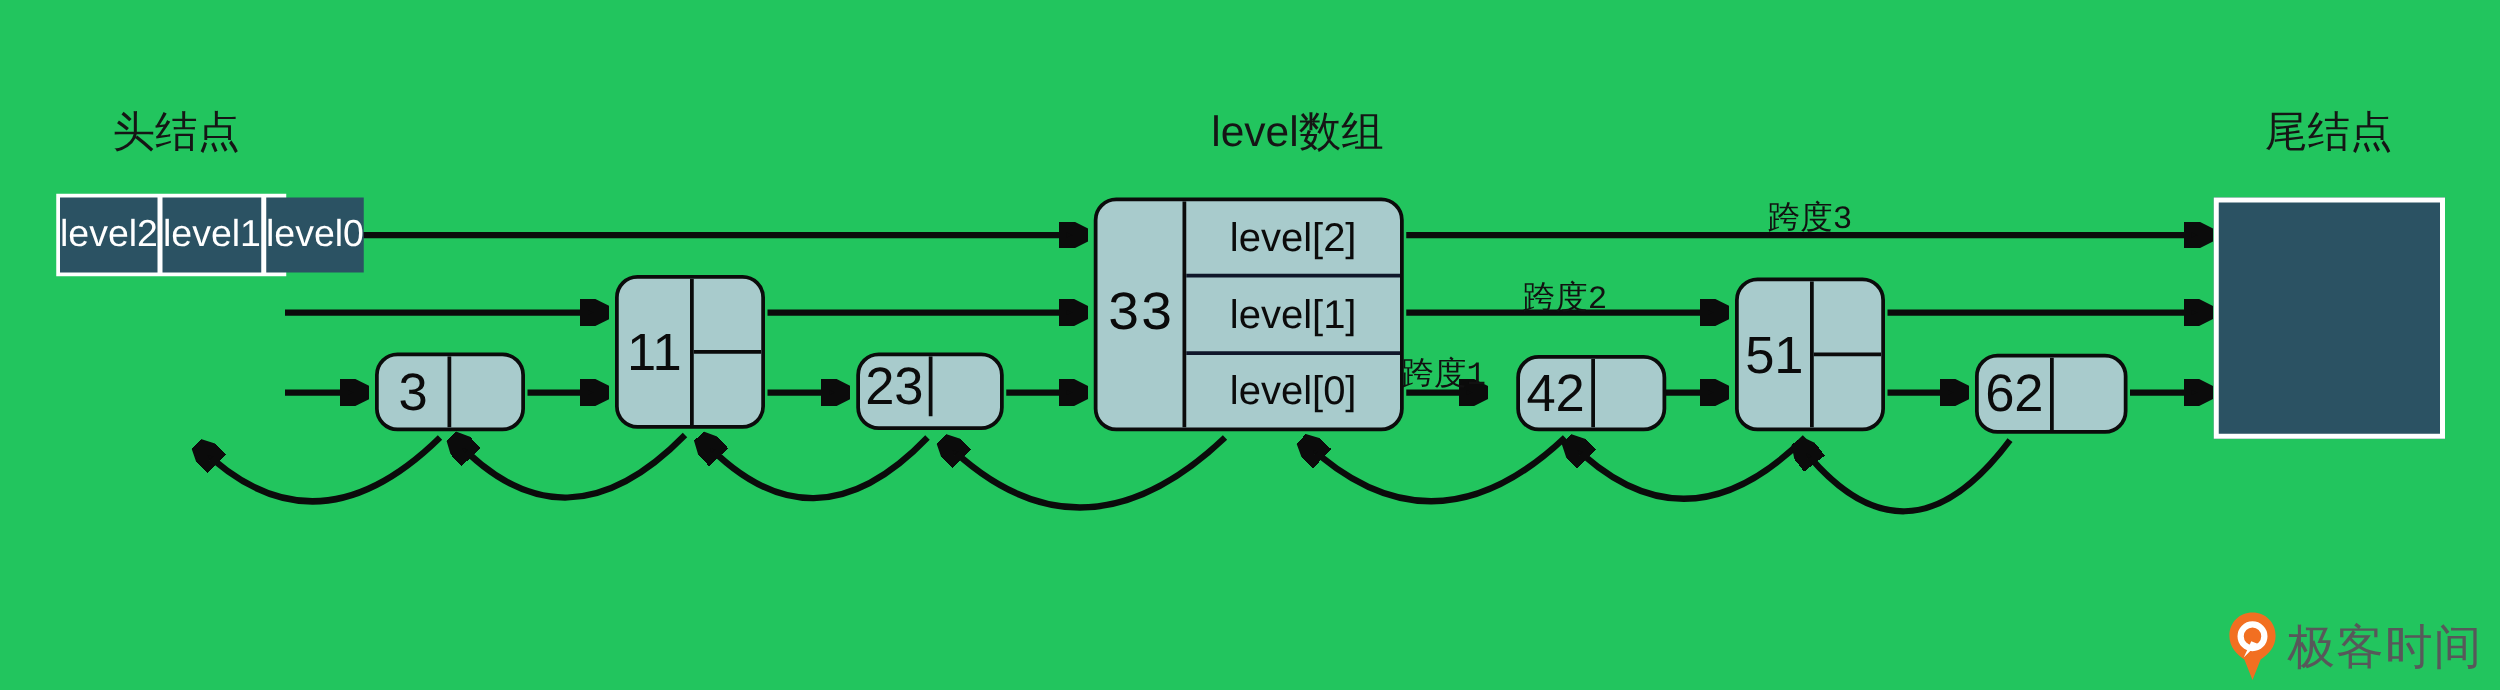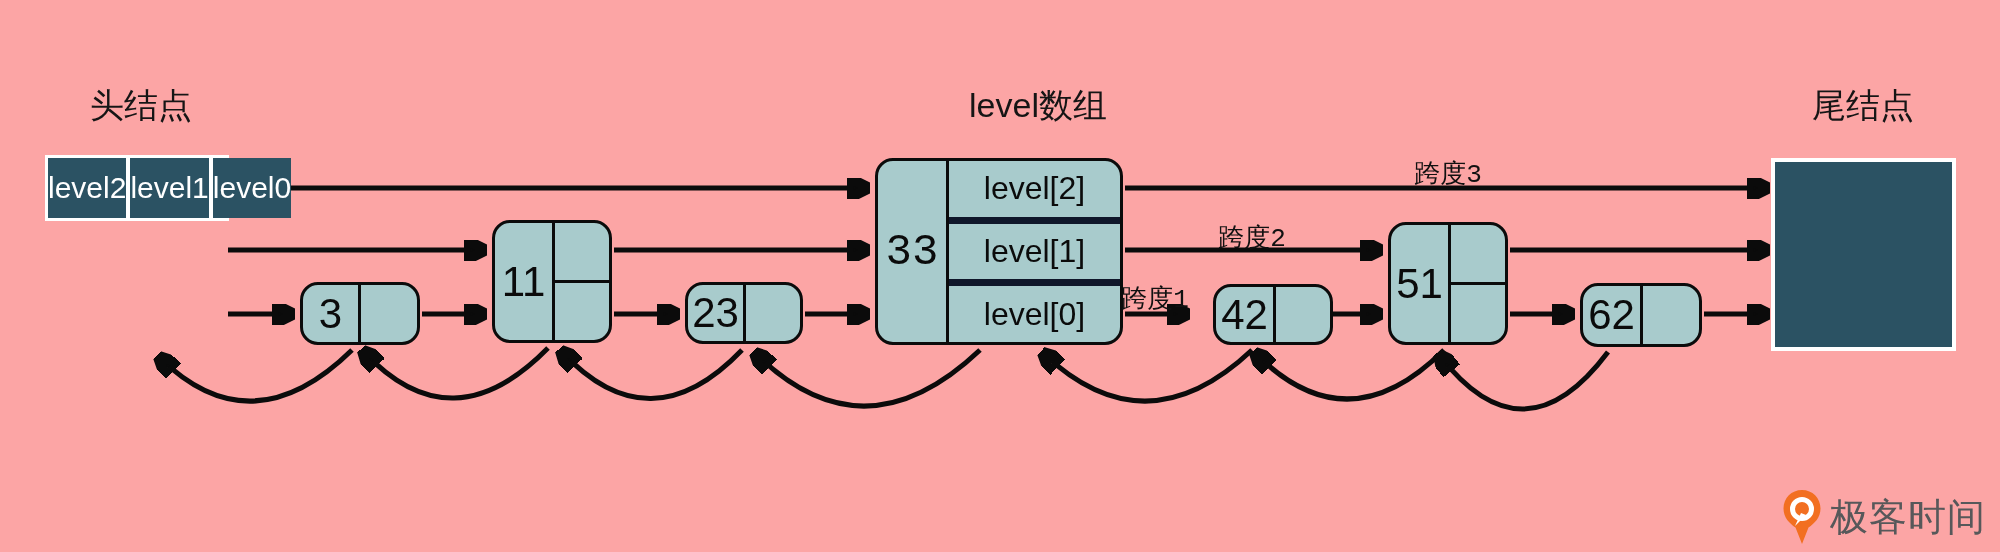--- a/index.html
+++ b/index.html
@@ -1,18 +1,18 @@
 <!DOCTYPE html>
 <html><head>
 <meta charset="utf-8">
 <style>
   html,body{margin:0;padding:0;background:#e8e8e8;}
   .stage{
     position:relative;width:2000px;height:552px;overflow:hidden;
-    background:#fca5a5;
+    background:#22c55e;
     font-family:"Liberation Sans","DejaVu Sans",sans-serif;
     color:#111;
   }
   .arrows{position:absolute;left:0;top:0;width:2000px;height:552px;}
   .arrows line,.arrows path{stroke:#0b0b0b;stroke-width:5;fill:none;}
   .title{
     position:absolute;font-size:34px;color:#151515;white-space:nowrap;
     transform:translateX(-50%);
   }
   .span-label{
@@ -42,34 +42,34 @@
   .lnode .val{
     display:flex;align-items:center;justify-content:center;
     font-size:42px;color:#0b0b0b;border-right:3px solid #0b0b0b;
     flex:0 0 auto;
   }
   .lnode .rcol{flex:1;display:flex;flex-direction:column;}
   .lnode .rcell{flex:1;}
   .lnode .rcell + .rcell{border-top:3px solid #0b0b0b;}
   .n3 {left:300px; top:282px; width:120px;height:63px;}
   .n11{left:492px; top:220px; width:120px;height:123px;border-radius:18px;}
-  .n23{left:685px; top:282px; width:118px;height:62px;}
+  .n23{left:685px; top:282px; width:118px;height:62px;flex-direction:column;}
   .n42{left:1195px;top:284px; width:120px;height:61px;margin-left:18px;}
   .n51{left:1388px;top:222px; width:120px;height:123px;}
   .n62{left:1580px;top:283px; width:122px;height:64px;}
   .n3  .val{width:55px;} .n11 .val{width:57px;} .n23 .val{width:55px;}
   .n42 .val{width:57px;} .n51 .val{width:57px;} .n62 .val{width:57px;}
   
   .n33{left:875px;top:158px;width:248px;height:187px;}
   .n33 .val{width:68px;font-size:44px;font-family:Liberation Mono, monospace;}
   .n33 .lvl{
     flex:1;display:flex;align-items:center;justify-content:center;
     font-size:32px;color:#0b0b0b;
   }
-  .n33 .lvl + .lvl{border-top:7px solid #0f172a;}
+  .n33 .lvl + .lvl{border-top:3px solid #0f172a;}
   
   .logo{position:absolute;left:1782px;top:489px;display:flex;align-items:center;gap:8px;}
   .logo-text{font-size:38px;color:#57585a;letter-spacing:1px;}
 </style>
 </head>
 <body>
 
 <div class="stage">
 
   <svg class="arrows" viewBox="0 0 2000 552">

